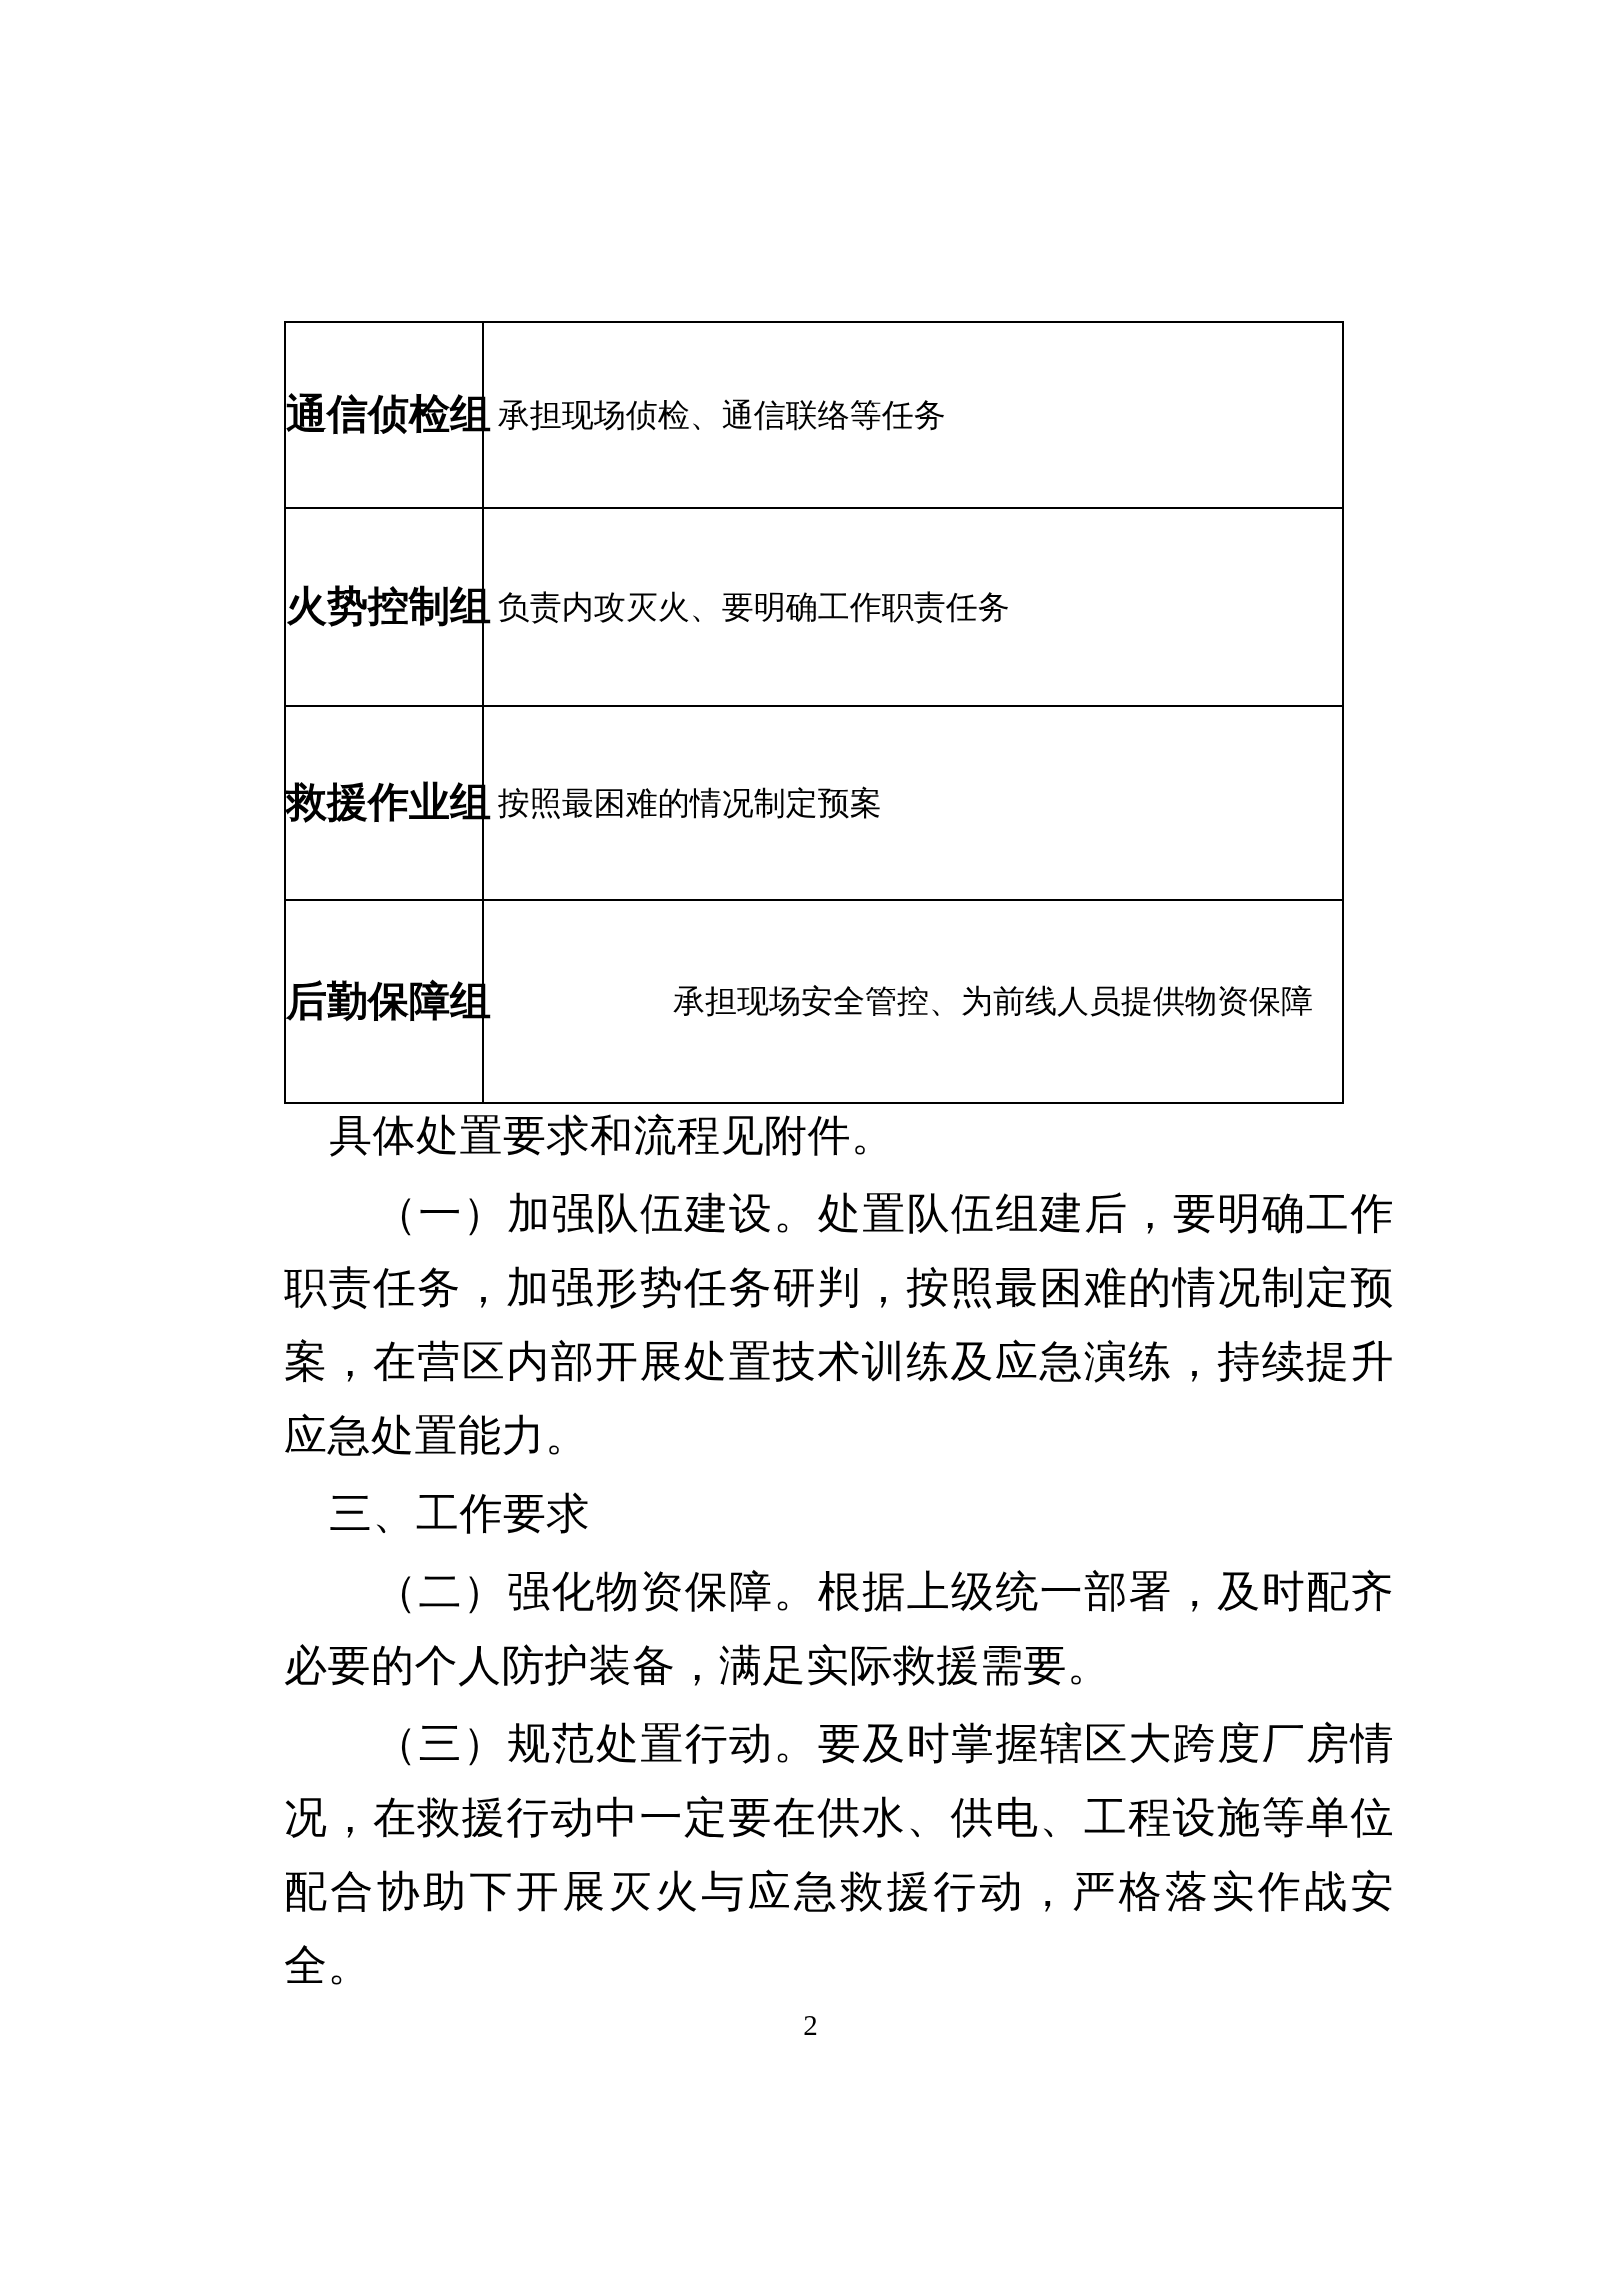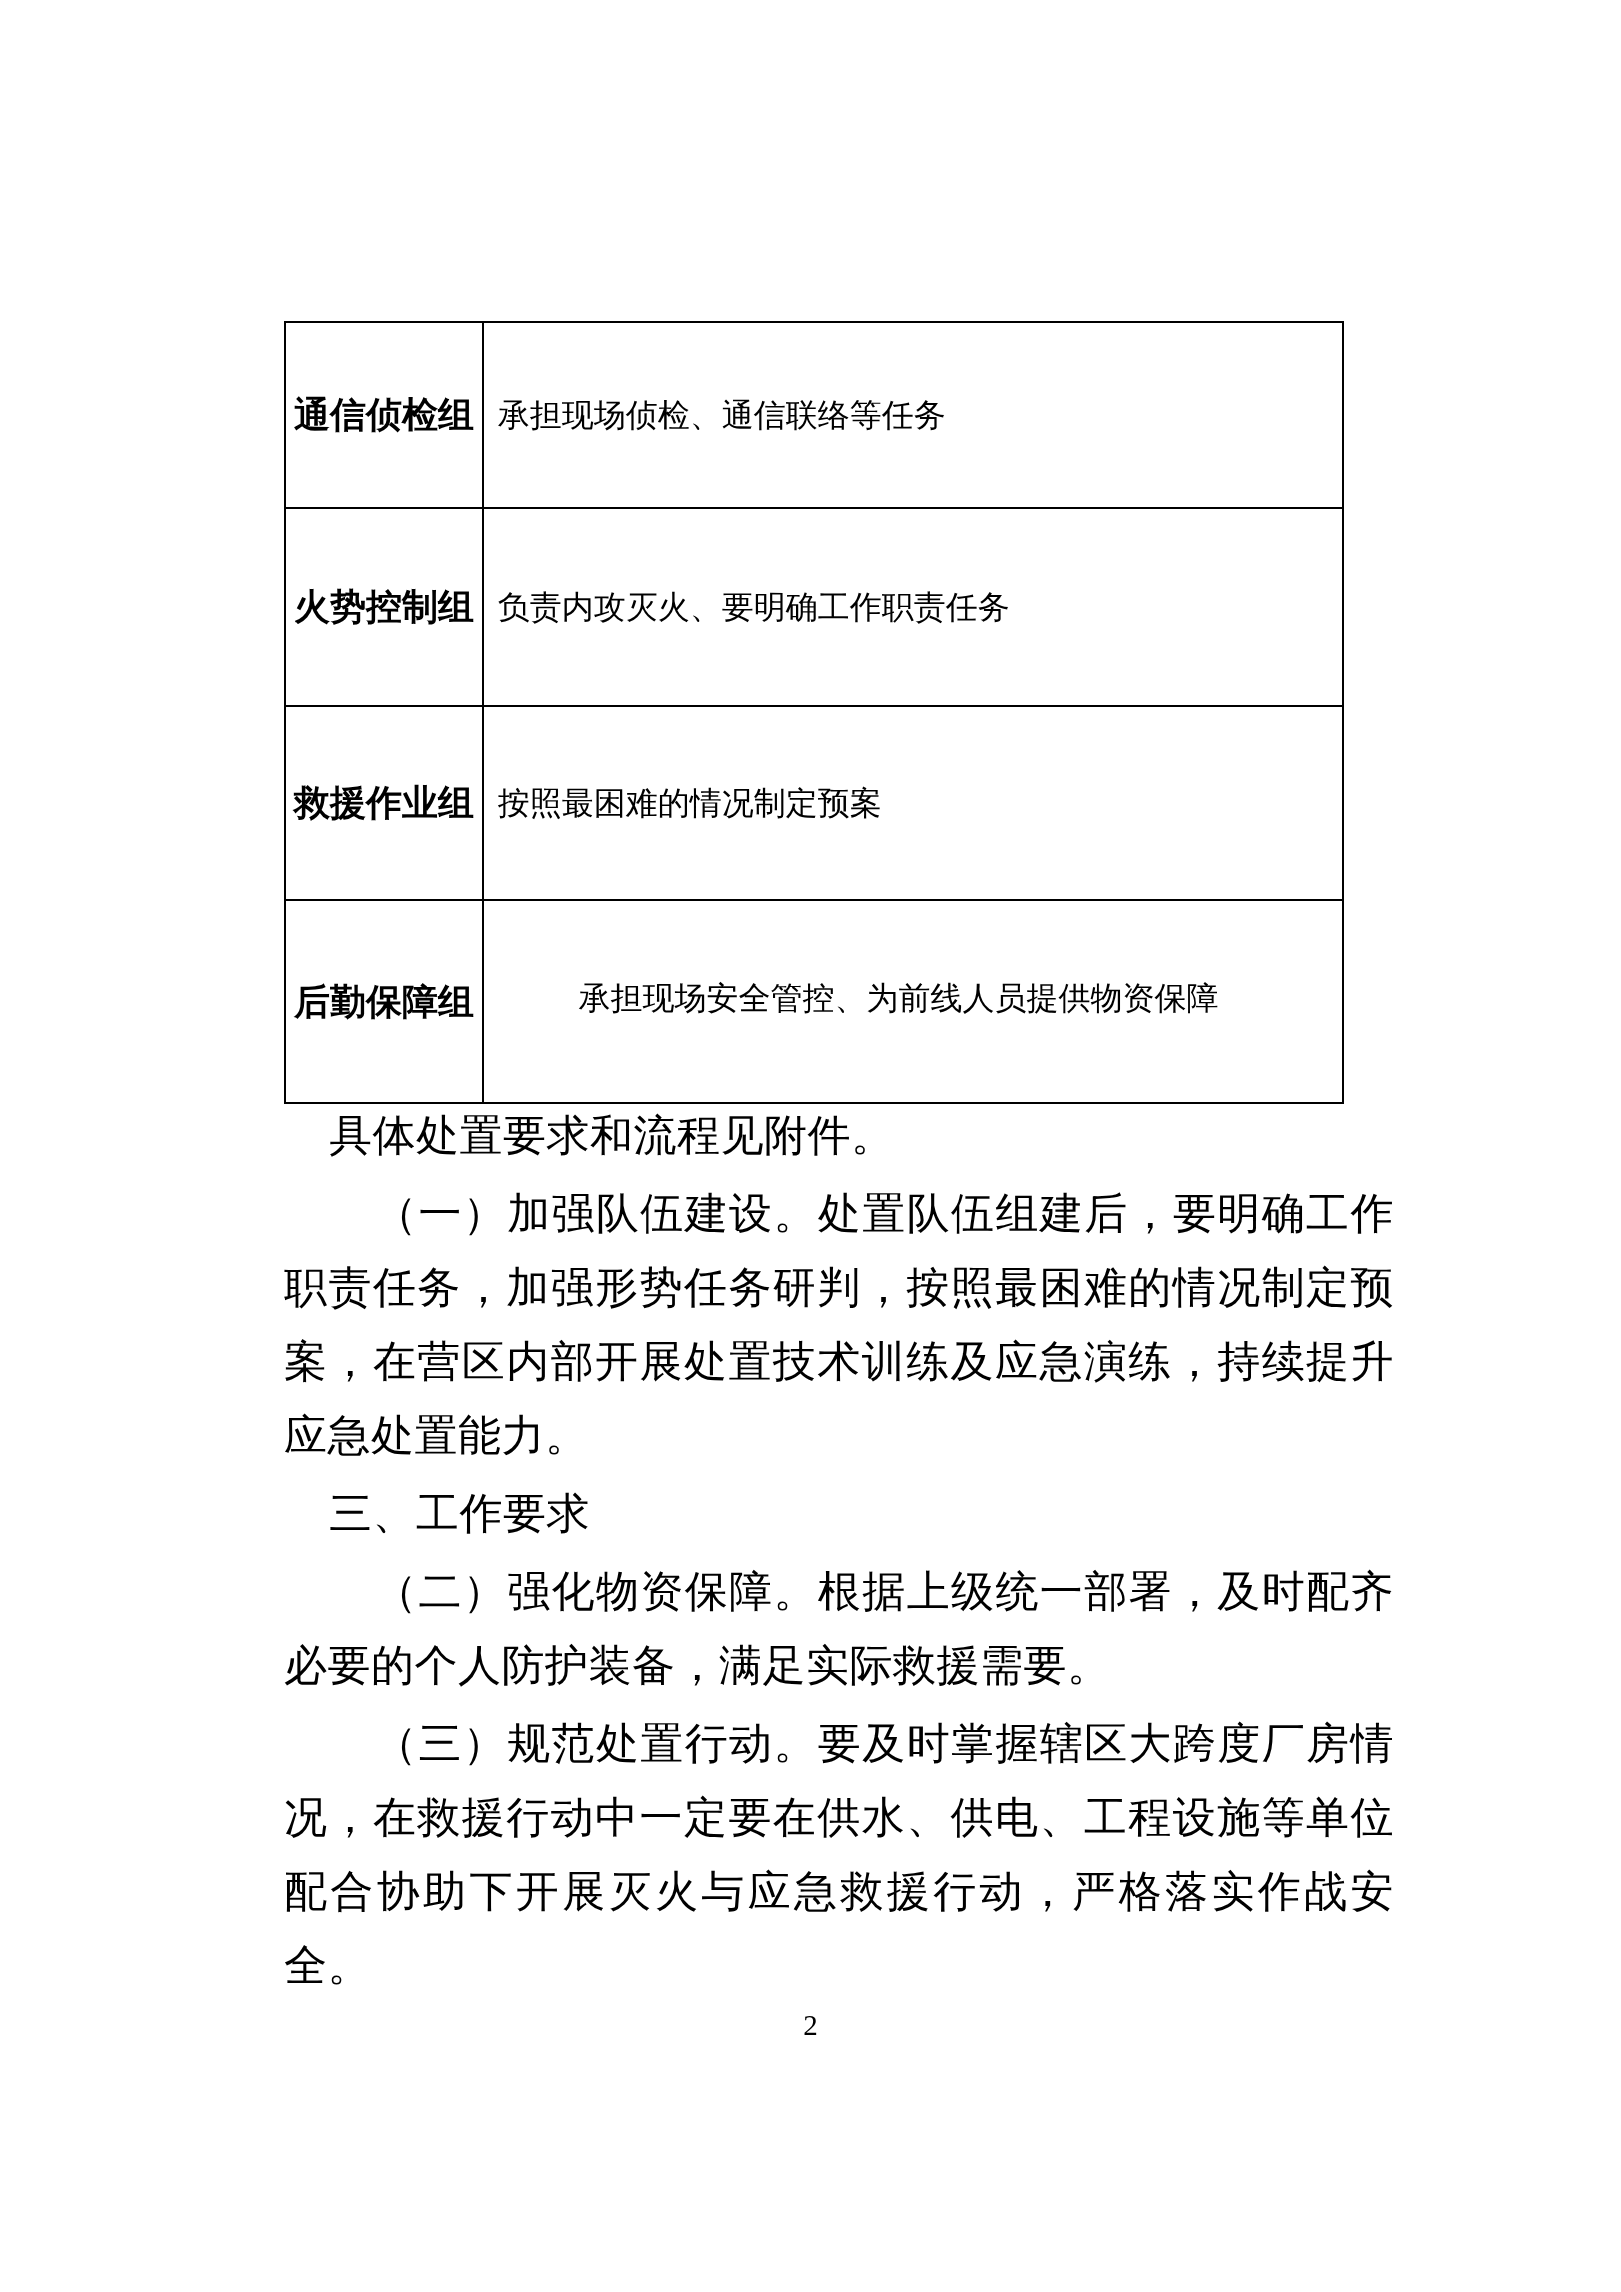--- a/index.html
+++ b/index.html
@@ -44,38 +44,37 @@
     width: 858px;
   }
 
   .row-r1 td { height: 184px; }
   .row-r2 td { height: 196px; }
   .row-r3 td { height: 192px; }
   .row-r4 td { height: 201px; border-radius: 19px; }
 
   .grp-name {
     font-weight: bold;
-    font-size: 36px;
+    font-size: 41px;
     text-align: center;
     letter-spacing: 0px;
     line-height: 1.2;
     white-space: nowrap;
   }
   .grp-desc {
     font-size: 32px;
     line-height: 1.4;
     padding-left: 13.7px;
     text-align: left;
     white-space: nowrap;
   }
   .grp-desc.centered {
-    text-align: center;
+    text-align: right;
     padding-left: 0;
     padding-right: 29px;
-    font-family: Liberation Mono, monospace;
   }
 
   
   .body-block {
     position: absolute;
     left: 284px;
     top: 1098px;
     width: 1110px;
   }
   .para {

